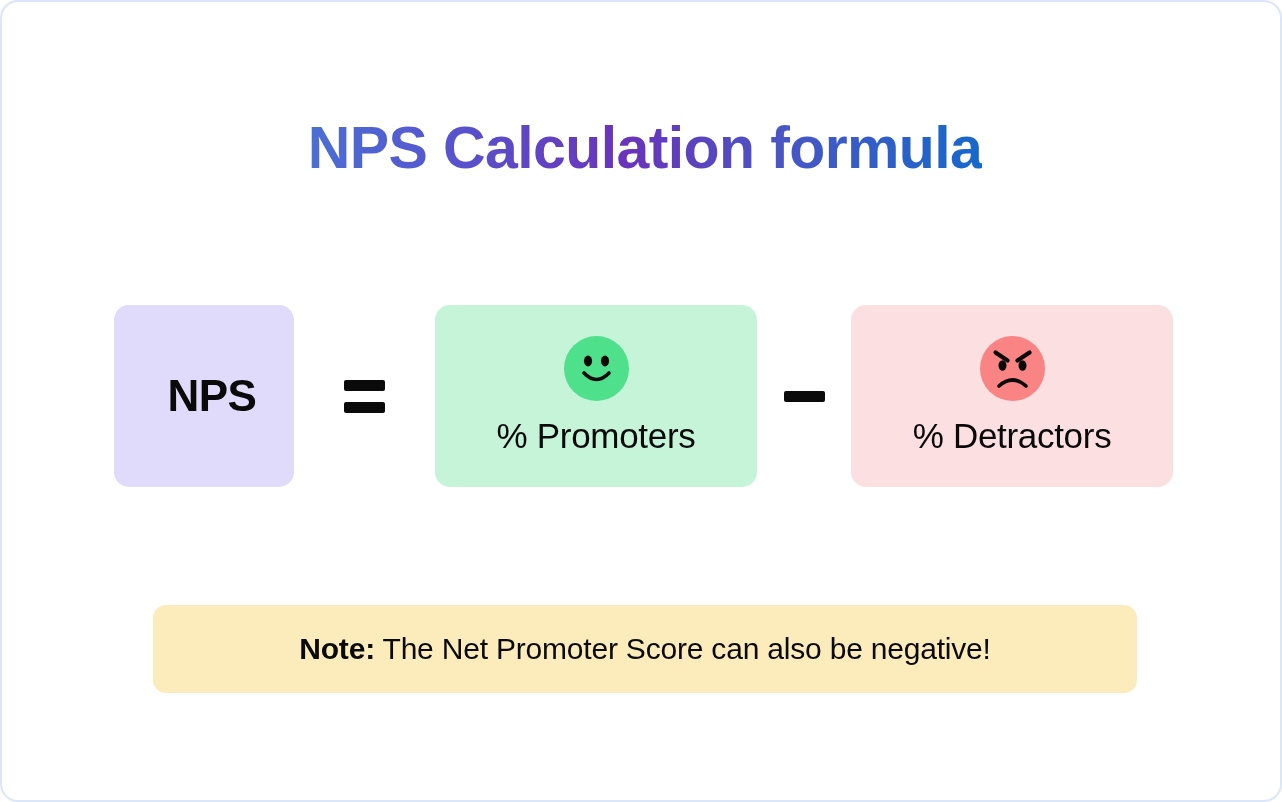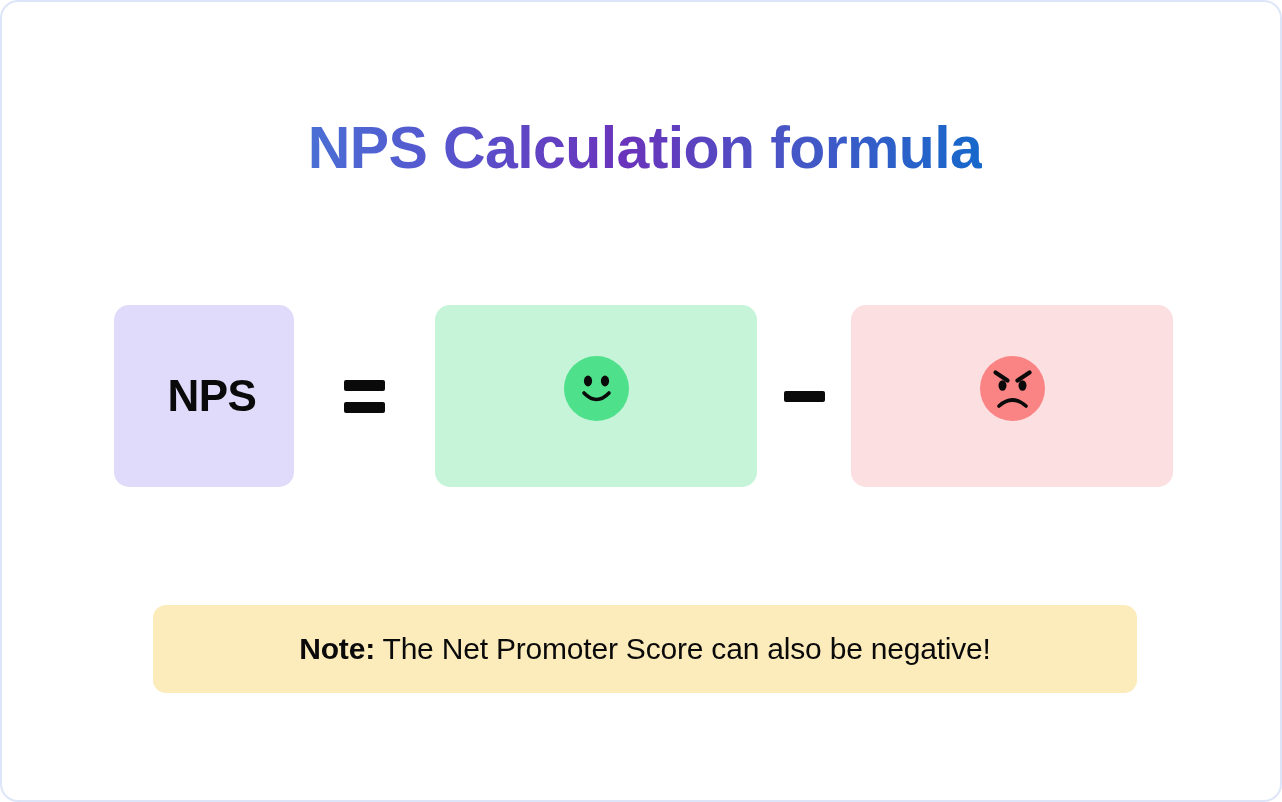--- a/index.html
+++ b/index.html
@@ -155,36 +155,38 @@
     </div>
 
     <div class="card card-promoter">
       <span class="face face-happy">
         <svg width="65" height="65" viewBox="0 0 65 65" aria-hidden="true">
           <ellipse cx="24" cy="25" rx="4.1" ry="5.4" fill="#0a0a0a"></ellipse>
           <ellipse cx="41" cy="25" rx="4.1" ry="5.4" fill="#0a0a0a"></ellipse>
           <path d="M20 37 Q32.5 50 45 37" stroke="#0a0a0a" stroke-width="3.6" fill="none" stroke-linecap="round"></path>
         </svg>
       </span>
+      <span class="card-text">% Promoters</span>
     </div>
 
     <div class="op op-minus">
       <span class="bar"></span>
     </div>
 
     <div class="card card-detract">
       <span class="face face-angry">
         <svg width="65" height="65" viewBox="0 0 65 65" aria-hidden="true">
           <path d="M15.5 16.5 L27.5 24.5" stroke="#0a0a0a" stroke-width="4.2" stroke-linecap="round"></path>
           <path d="M49.5 16.5 L37.5 24.5" stroke="#0a0a0a" stroke-width="4.2" stroke-linecap="round"></path>
           <ellipse cx="22.5" cy="29.5" rx="4" ry="5.2" fill="#0a0a0a"></ellipse>
           <ellipse cx="42.5" cy="29.5" rx="4" ry="5.2" fill="#0a0a0a"></ellipse>
           <path d="M19 50 Q32.5 38 46 50" stroke="#0a0a0a" stroke-width="3.6" fill="none" stroke-linecap="round"></path>
         </svg>
       </span>
+      <span class="card-text">% Detractors</span>
     </div>
 
   </div>
 
   <div class="note">
     <div class="note-text">
       <span class="lead">Note:</span><span> The Net Promoter Score can also be negative!</span>
     </div>
   </div>
 

